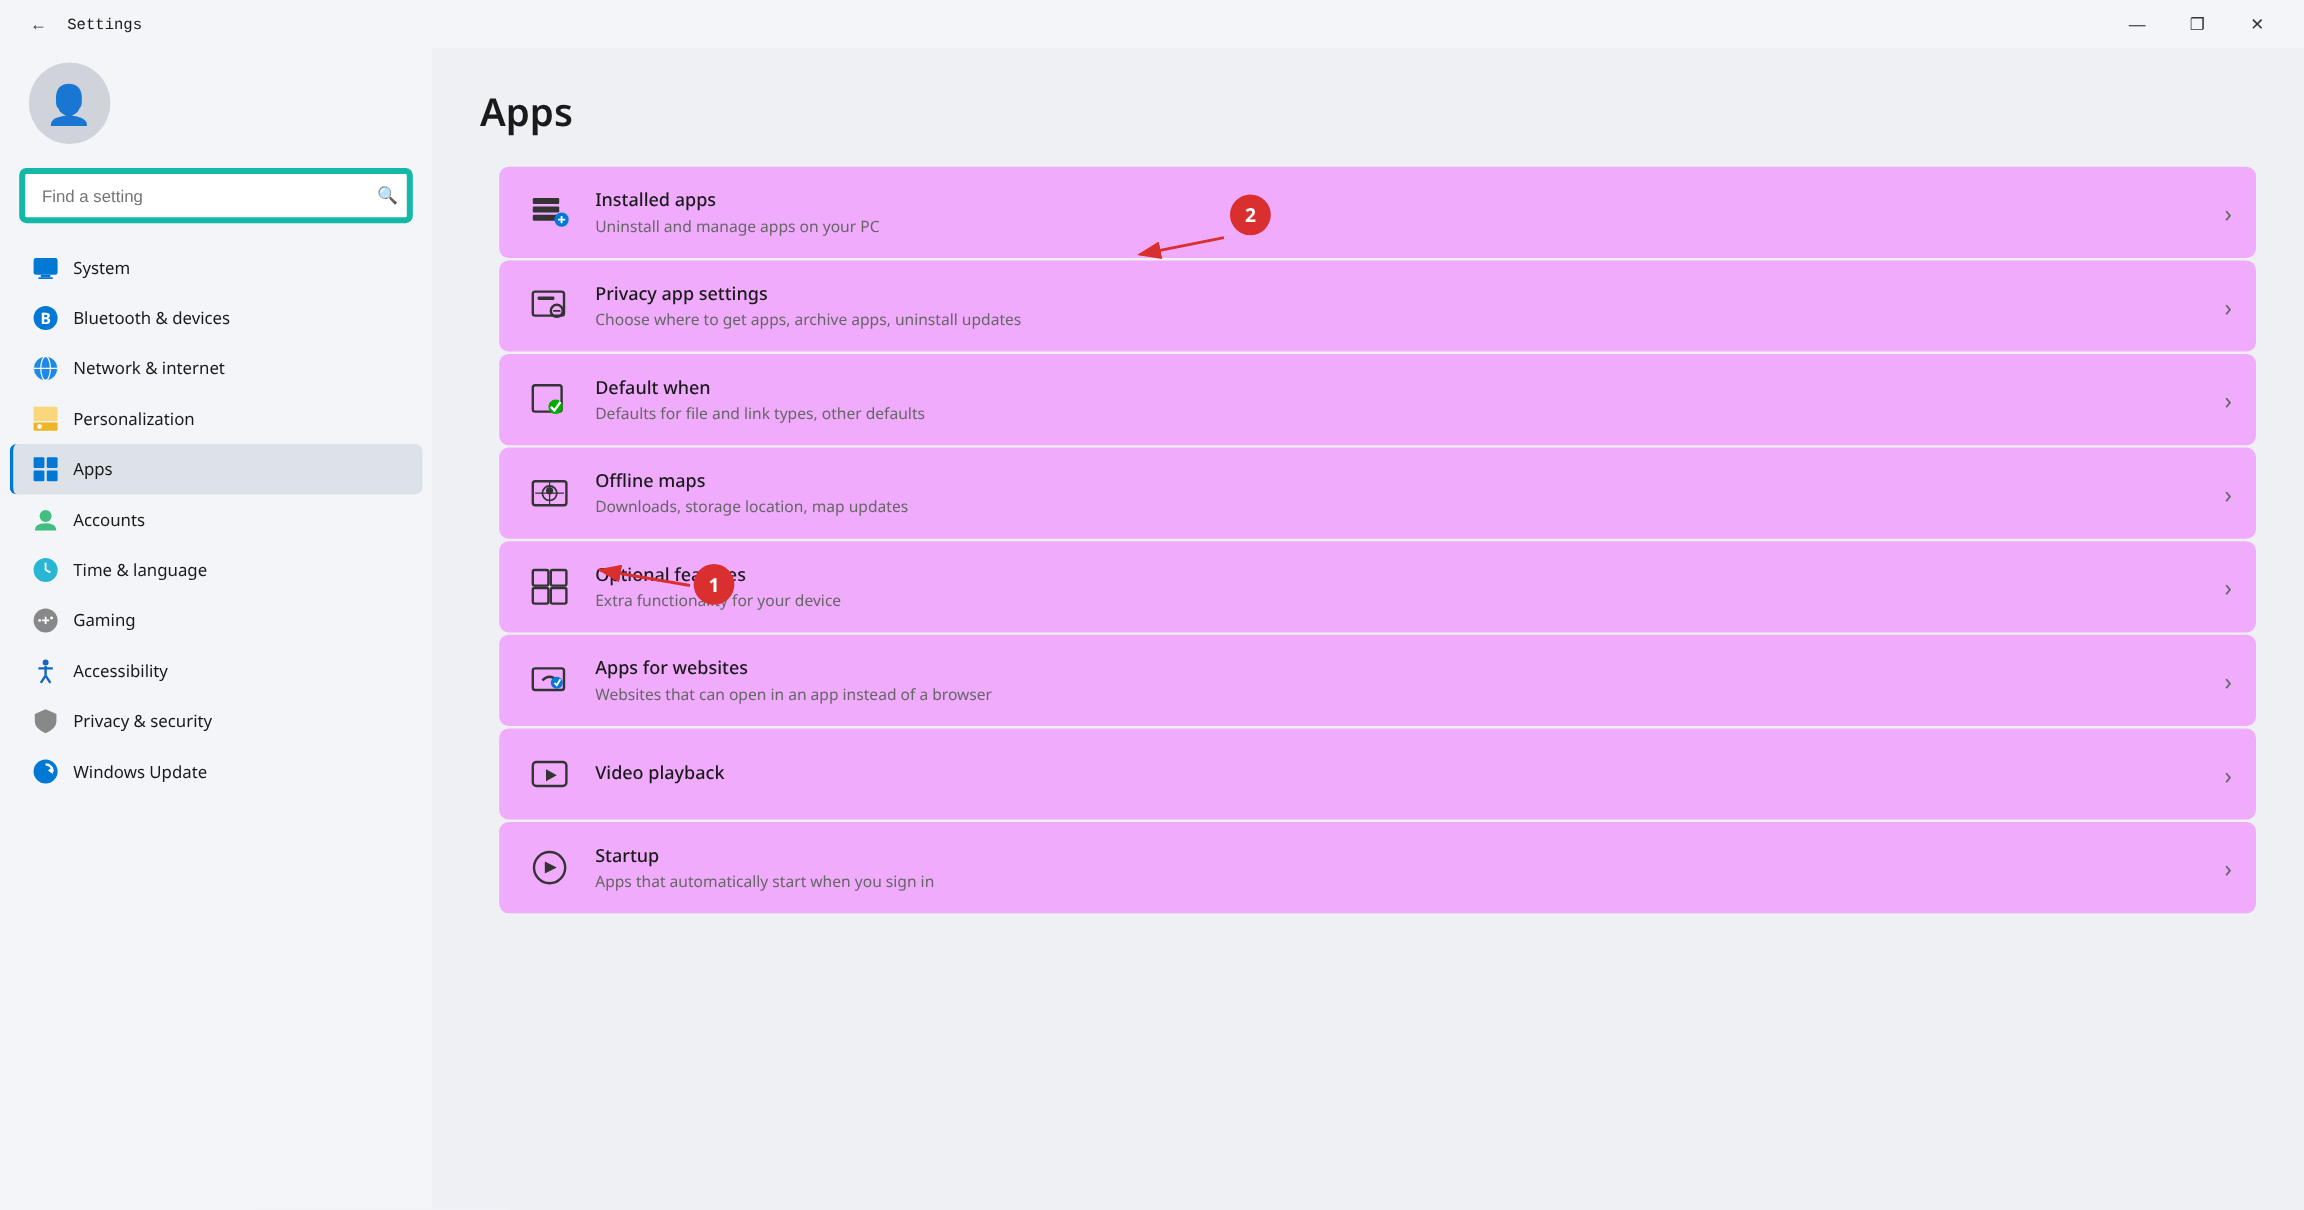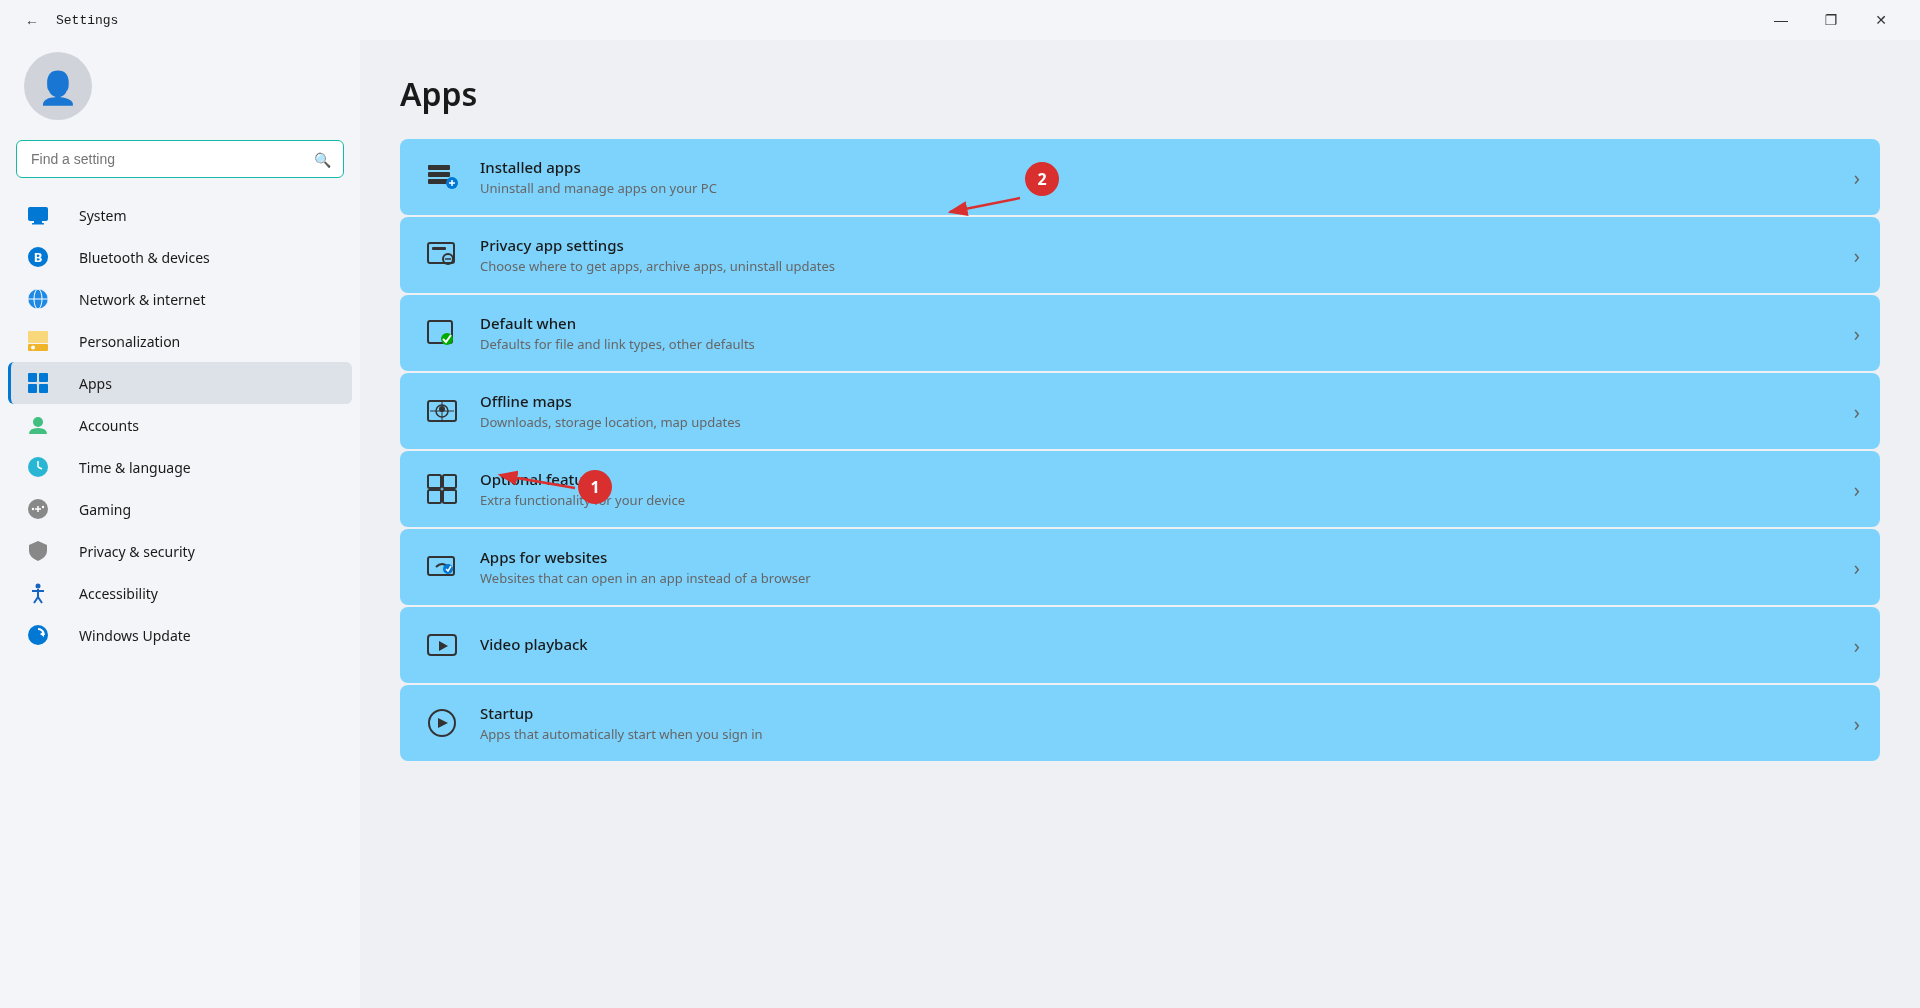--- a/index.html
+++ b/index.html
@@ -99,42 +99,42 @@
       font-size: 32px;
     }
 
     .search-box {
       margin: 0 8px 16px 8px;
       position: relative;
     }
     .search-box input {
       width: 100%;
       padding: 10px 40px 10px 14px;
-      border: 1px solid #14b8a6;
+      border: 5px solid #14b8a6;
       border-radius: 6px;
       font-size: 14px;
       background: white;
       color: #333;
       outline: none;
     }
     .search-icon-wrap {
       position: absolute;
       right: 12px;
       top: 50%;
       transform: translateY(-50%);
       color: #555;
       font-size: 14px;
       pointer-events: none;
     }
 
     
     .nav-item {
       display: flex;
       align-items: center;
-      gap: 30px;
+      gap: 12px;
       padding: 10px 16px;
       border-radius: 6px;
       cursor: pointer;
       font-size: 14px;
       color: #1a1a1a;
       border-left: 3px solid transparent;
     }
     .nav-item.active {
       background: #dde1e8;
       border-left: 3px solid #0078d4;
@@ -168,26 +168,27 @@
     
     .settings-list {
       display: flex;
       flex-direction: column;
       gap: 2px;
     }
 
     .settings-item {
       display: flex;
       align-items: center;
-      background: #7dd3fc;
+      background: #f0abfc;
       border-radius: 8px;
       padding: 16px 20px;
       cursor: pointer;
       position: relative;
       min-height: 72px;
+      margin-left: 16px;
     }
 
     .settings-item-icon {
       width: 44px;
       height: 44px;
       display: flex;
       align-items: center;
       justify-content: center;
       font-size: 22px;
       flex-shrink: 0;
@@ -357,36 +358,36 @@
               <line x1="11" y1="8" x2="11" y2="14" stroke="white" stroke-width="1.5"></line>
               <circle cx="6" cy="11" r="1.2" fill="white"></circle>
               <circle cx="16" cy="9" r="1.2" fill="white"></circle>
             </svg>
           </div>
           <span class="nav-label">Gaming</span>
         </div>
         <div class="nav-item">
           <div class="nav-icon">
             <svg width="22" height="22" viewBox="0 0 22 22">
-              <path d="M11 1 L20 5 L20 11 Q20 17 11 21 Q2 17 2 11 L2 5 Z" fill="#888"></path>
-            </svg>
-          </div>
-          <span class="nav-label">Privacy &amp; security</span>
-        </div>
-        <div class="nav-item">
-          <div class="nav-icon">
-            <svg width="22" height="22" viewBox="0 0 22 22">
               <circle cx="11" cy="4" r="2.5" fill="#1565c0"></circle>
               <line x1="11" y1="7" x2="11" y2="15" stroke="#1565c0" stroke-width="2"></line>
               <line x1="5" y1="9" x2="17" y2="9" stroke="#1565c0" stroke-width="2"></line>
               <line x1="11" y1="15" x2="7" y2="21" stroke="#1565c0" stroke-width="2"></line>
               <line x1="11" y1="15" x2="15" y2="21" stroke="#1565c0" stroke-width="2"></line>
             </svg>
           </div>
           <span class="nav-label">Accessibility</span>
+        </div>
+        <div class="nav-item">
+          <div class="nav-icon">
+            <svg width="22" height="22" viewBox="0 0 22 22">
+              <path d="M11 1 L20 5 L20 11 Q20 17 11 21 Q2 17 2 11 L2 5 Z" fill="#888"></path>
+            </svg>
+          </div>
+          <span class="nav-label">Privacy &amp; security</span>
         </div>
         <div class="nav-item">
           <div class="nav-icon">
             <svg width="22" height="22" viewBox="0 0 22 22">
               <circle cx="11" cy="11" r="10" fill="#0078d4"></circle>
               <path d="M11 5 A6 6 0 0 1 17 11" fill="none" stroke="white" stroke-width="2"></path>
               <polygon points="17,7 17,13 13,10" fill="white"></polygon>
             </svg>
           </div>
           <span class="nav-label">Windows Update</span>

